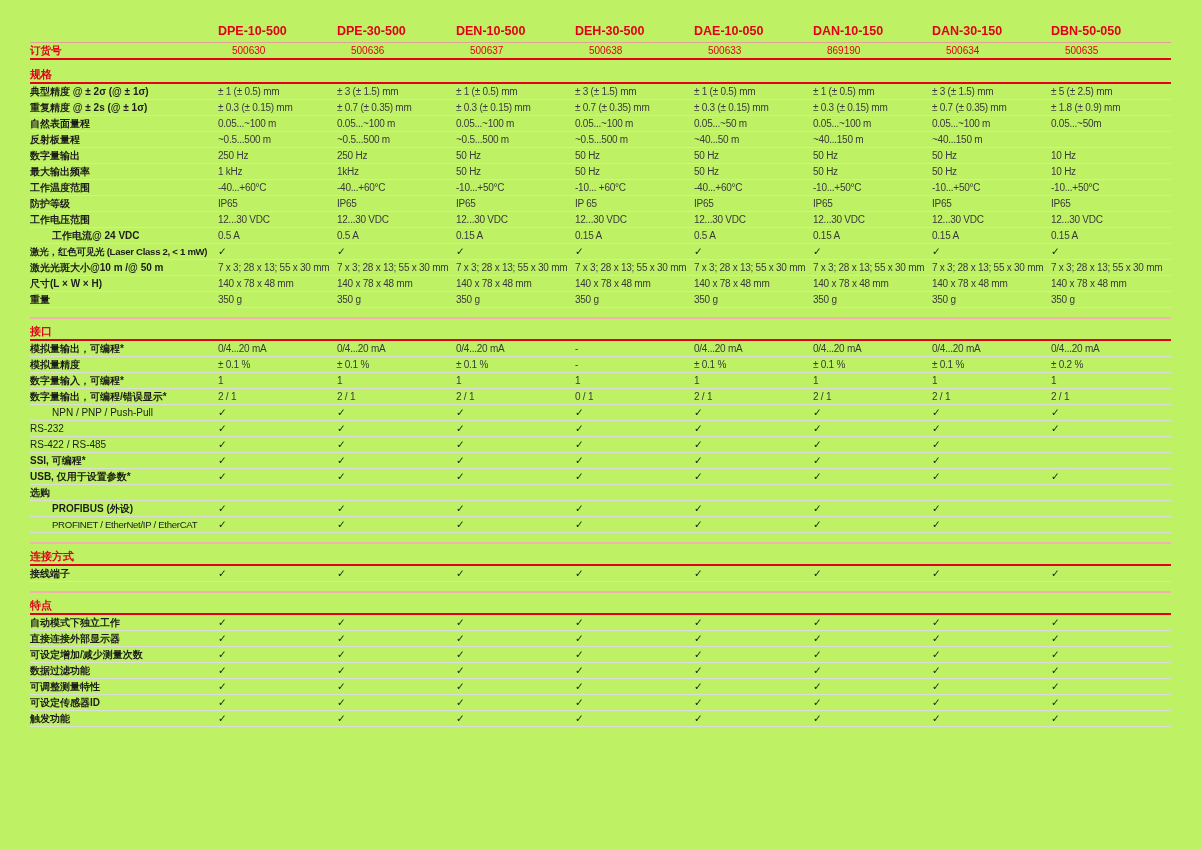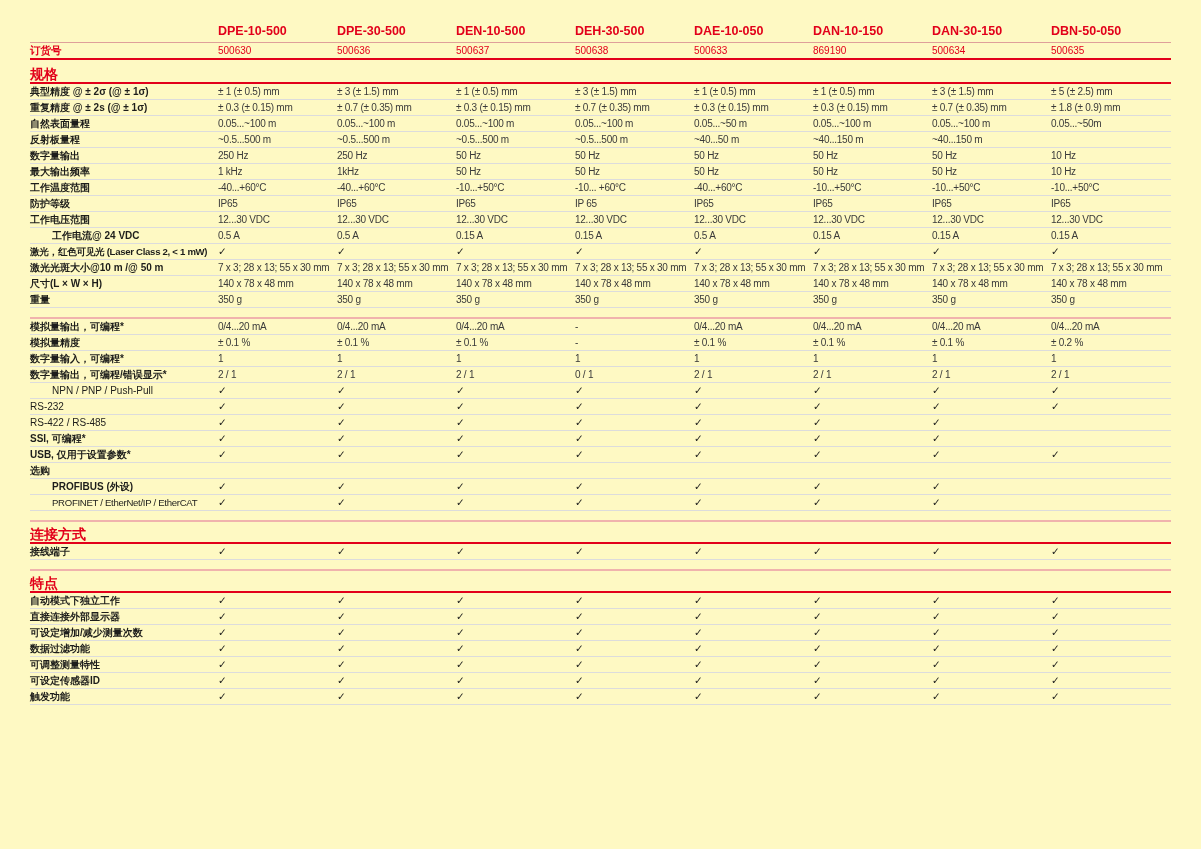--- a/index.html
+++ b/index.html
@@ -8,41 +8,41 @@
     --rowline:#dcdcdc;
     --labeltext:#1d1d1b;
     --valtext:#3a3a3a;
   }
   html,body{margin:0;padding:0;}
   body{
     width:1201px;height:849px;background:#ffffff;
     font-family:"Liberation Sans", sans-serif;
     color:var(--labeltext);
   }
-  .sheet{position:relative;width:1201px;height:849px;background:#fef9c3;overflow:hidden;}
+  .sheet{position:relative;width:1201px;height:849px;background:#bef264;overflow:hidden;}
   .spec-table{position:absolute;left:30px;top:24px;width:1141px;}
   .grid{display:grid;grid-template-columns:188px repeat(8,119px);}
   .cell{overflow:visible;white-space:nowrap;}
 
   
   .model-row .cell{
     font-size:12.5px;font-weight:bold;color:var(--red);
     line-height:14px;padding:0 0 4px 0;
   }
 
   
   .order-row{border-top:1px solid #dfa09a;border-bottom:2px solid var(--red);}
   .order-row .cell{font-size:10px;line-height:11px;padding:2px 0;}
   .order-row .order-label{color:var(--red);font-weight:bold;font-size:10.5px;}
-  .order-row .order-val{color:var(--red);}
+  .order-row .order-val{color:var(--red);margin-left:14px;}
 
   
   .sec-sep{height:2px;background:var(--salmon);margin-top:9px;}
   .sec-title{
-    font-size:14px;font-weight:bold;color:var(--red);
+    font-size:11px;font-weight:bold;color:var(--red);
     line-height:13px;padding:3px 0 1px;border-bottom:2px solid var(--red);
     margin-top:3px;
   }
   .sec-title.first{margin-top:5px;}
 
   
   .data-row{border-bottom:1px solid var(--rowline);}
   .data-row .cell{
     font-size:10px;line-height:11.5px;padding:2px 1px 1.5px 0;
     color:var(--valtext);letter-spacing:-0.25px;
@@ -231,20 +231,21 @@
         <div class="cell val">350 g</div>
         <div class="cell val">350 g</div>
         <div class="cell val">350 g</div>
         <div class="cell val">350 g</div>
         <div class="cell val">350 g</div>
         <div class="cell val">350 g</div>
         <div class="cell val">350 g</div>
         <div class="cell val">350 g</div>
       </div>
       <div class="sec-sep"></div>
+      <div class="sec-title">接口</div>
       <div class="grid data-row">
         <div class="cell label cjk">模拟量输出，可编程*</div>
         <div class="cell val">0/4...20 mA</div>
         <div class="cell val">0/4...20 mA</div>
         <div class="cell val">0/4...20 mA</div>
         <div class="cell val">-</div>
         <div class="cell val">0/4...20 mA</div>
         <div class="cell val">0/4...20 mA</div>
         <div class="cell val">0/4...20 mA</div>
         <div class="cell val">0/4...20 mA</div>

